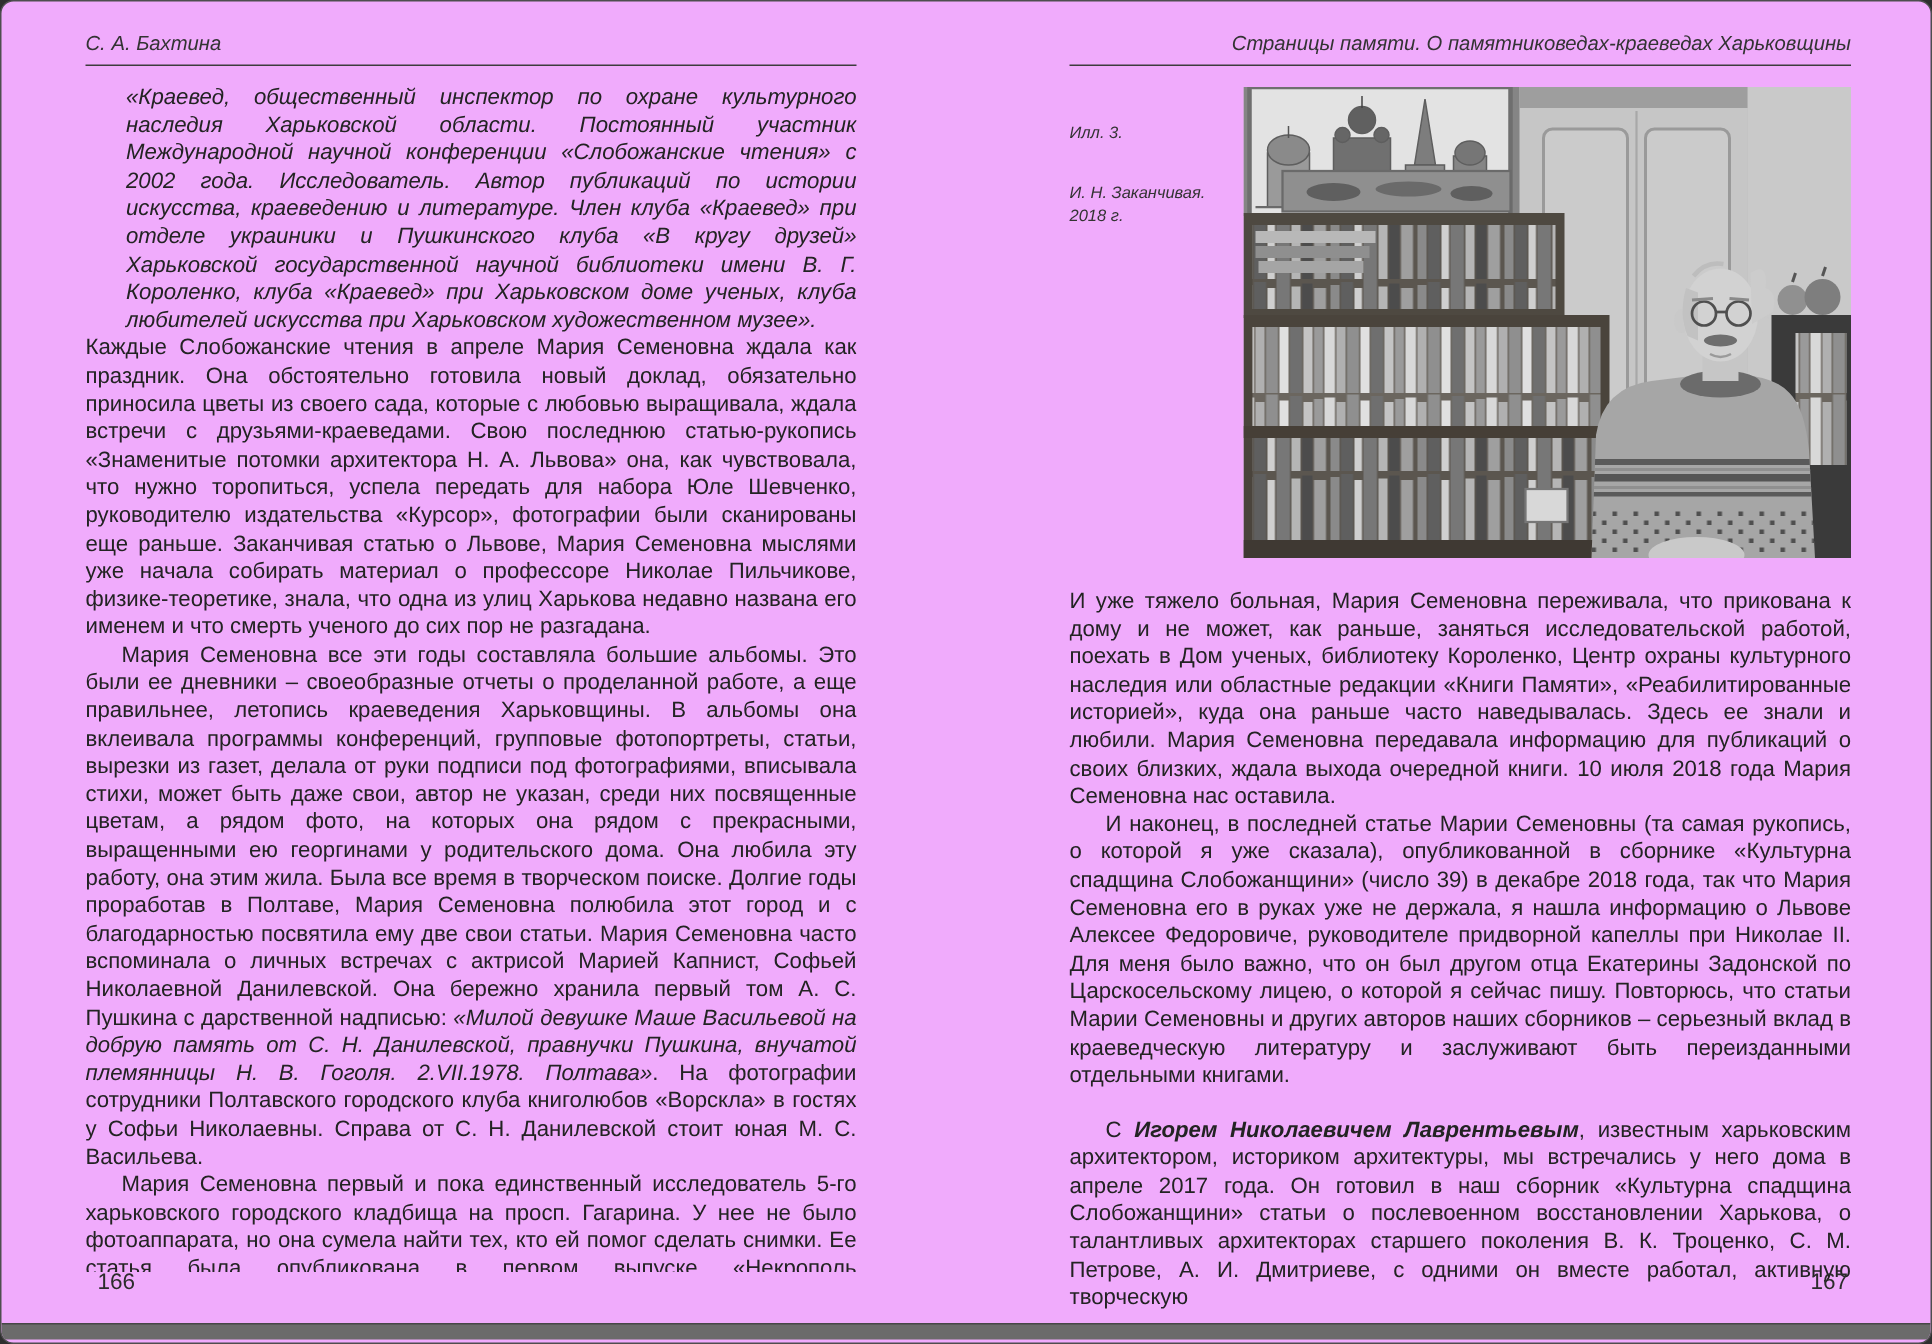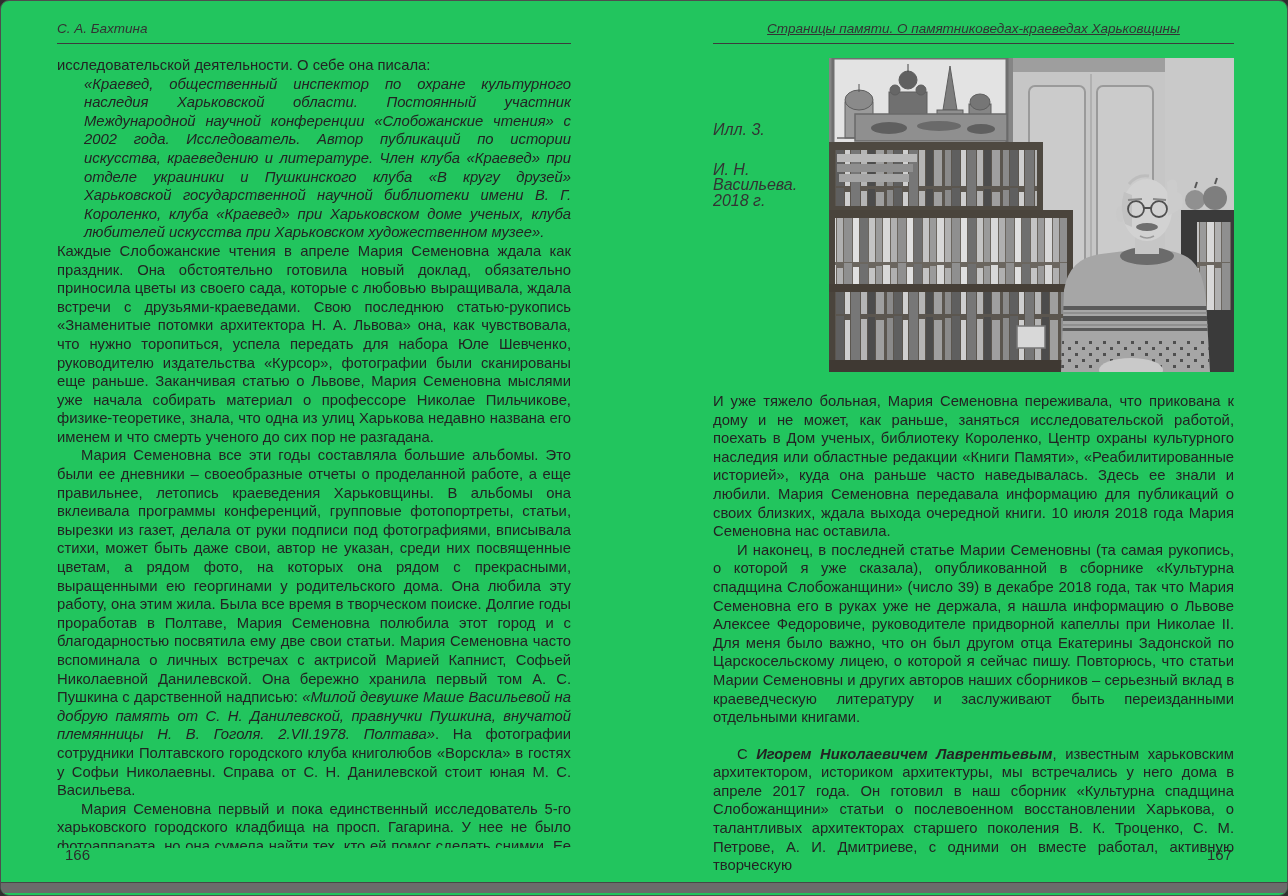--- a/index.html
+++ b/index.html
@@ -1,75 +1,74 @@
 <!DOCTYPE html>
 <html><head>
 <meta charset="utf-8">
 <style>
   html,body{margin:0;padding:0;background:#2e2e2e;}
   .book{
-    position:relative;width:1288px;height:896px;background:#22c55e;
+    position:relative;width:1288px;height:896px;background:#f0abfc;
     border:1.5px solid #4e4e4e;border-radius:9px;box-sizing:border-box;overflow:hidden;
     font-family:"Liberation Sans", sans-serif;color:#222;
   }
   .bottom-edge{position:absolute;left:0;right:0;bottom:2px;height:10px;background:#6b6b6b;border-top:1px solid #474747;}
   .page{position:absolute;top:20px;}
   .page-left{left:56px;width:514px;}
   .page-right{left:712px;width:521px;}
   .running-head{
     font-style:italic;font-size:13.5px;line-height:16px;color:#333;
     padding-bottom:6px;border-bottom:1px solid #3c3c3c;
   }
-  .running-head.right{text-align:center;text-decoration:underline;}
+  .running-head.right{text-align:right;}
   .body-text{
     margin-top:12px;font-size:14.8px;line-height:18.6px;text-align:justify;
     color:#232323;max-height:792px;overflow:hidden;
   }
   .body-text p{margin:0;}
   p.quote{margin-left:27px;font-style:italic;}
   p.indent{text-indent:24px;}
   p.gap{margin-top:18px;}
   span.italic{font-style:italic;}
   span.bold{font-weight:bold;font-style:italic;}
   .page-number{position:absolute;top:845px;font-size:15px;color:#2c2c2c;}
   .page-number.left{left:64px;}
   .page-number.right{right:55px;margin-left:40px;}
   .figure{position:relative;height:314px;margin-top:14px;}
   .figure-caption{
     position:absolute;left:0;top:24px;width:108px;
-    font-style:italic;font-size:16px;line-height:15.5px;color:#333;margin-top:40px;
+    font-style:italic;font-size:11px;line-height:15.5px;color:#333;
   }
   .figure-caption .cap1{margin-bottom:24px;}
   .photo{position:absolute;left:116px;top:0;width:405px;height:314px;display:block;}
   .photo svg{display:block;width:100%;height:100%;}
 </style>
 </head>
 <body>
 
 <div class="book">
 
   <div class="page page-left">
     <div class="running-head">С. А. Бахтина</div>
     <div class="body-text">
-        <p class=""><span>исследовательской деятельности. О себе она писала:</span></p>
         <p class="quote "><span>«Краевед, общественный инспектор по охране культурного наследия Харьковской области. Постоянный участник Международной научной конференции «Слобожанские чтения» с 2002 года. Исследователь. Автор публикаций по истории искусства, краеведению и литературе. Член клуба «Краевед» при отделе украиники и Пушкинского клуба «В кругу друзей» Харьковской государственной научной библиотеки имени В. Г. Короленко, клуба «Краевед» при Харьковском доме ученых, клуба любителей искусства при Харьковском художественном музее».</span></p>
         <p class=""><span>Каждые Слобожанские чтения в апреле Мария Семеновна ждала как праздник. Она обстоятельно готовила новый доклад, обязательно приносила цветы из своего сада, которые с любовью выращивала, ждала встречи с друзьями-краеведами. Свою последнюю статью-рукопись «Знаменитые потомки архитектора Н. А. Львова» она, как чувствовала, что нужно торопиться, успела передать для набора Юле Шевченко, руководителю издательства «Курсор», фотографии были сканированы еще раньше. Заканчивая статью о Львове, Мария Семеновна мыслями уже начала собирать материал о профессоре Николае Пильчикове, физике-теоретике, знала, что одна из улиц Харькова недавно названа его именем и что смерть ученого до сих пор не разгадана.</span></p>
         <p class="indent "><span>Мария Семеновна все эти годы составляла большие альбомы. Это были ее дневники – своеобразные отчеты о проделанной работе, а еще правильнее, летопись краеведения Харьковщины. В альбомы она вклеивала программы конференций, групповые фотопортреты, статьи, вырезки из газет, делала от руки подписи под фотографиями, вписывала стихи, может быть даже свои, автор не указан, среди них посвященные цветам, а рядом фото, на которых она рядом с прекрасными, выращенными ею георгинами у родительского дома. Она любила эту работу, она этим жила. Была все время в творческом поиске. Долгие годы проработав в Полтаве, Мария Семеновна полюбила этот город и с благодарностью посвятила ему две свои статьи. Мария Семеновна часто вспоминала о личных встречах с актрисой Марией Капнист, Софьей Николаевной Данилевской. Она бережно хранила первый том А. С. Пушкина с дарственной надписью: </span><span class="italic">«Милой девушке Маше Васильевой на добрую память от С. Н. Данилевской, правнучки Пушкина, внучатой племянницы Н. В. Гоголя. 2.VII.1978. Полтава»</span><span>. На фотографии сотрудники Полтавского городского клуба книголюбов «Ворскла» в гостях у Софьи Николаевны. Справа от С. Н. Данилевской стоит юная М. С. Васильева.</span></p>
         <p class="indent "><span>Мария Семеновна первый и пока единственный исследователь 5-го харьковского городского кладбища на просп. Гагарина. У нее не было фотоаппарата, но она сумела найти тех, кто ей помог сделать снимки. Ее статья была опубликована в первом выпуске «Некрополь Слобожанщины».</span></p>
       </div>
   </div>
   <div class="page-number left">166</div>
 
   <div class="page page-right">
     <div class="running-head right">Страницы памяти. О памятниковедах-краеведах Харьковщины</div>
 
     <div class="figure">
       <div class="figure-caption">
         <div class="cap1">Илл. 3.</div>
-        <div>И. Н. Васильева.</div>
+        <div>И. Н. Заканчивая.</div>
         <div>2018 г.</div>
       </div>
 
       <div class="photo">
         <svg viewBox="0 0 405 314" preserveAspectRatio="none">
           <defs>
             <pattern id="booksA" width="58" height="64" patternUnits="userSpaceOnUse">
               <rect width="58" height="64" fill="#5b564f"></rect>
               <rect x="0" y="4" width="6" height="60" fill="#8a8a8a"></rect>
               <rect x="7" y="2" width="8" height="62" fill="#5f5f5f"></rect>

